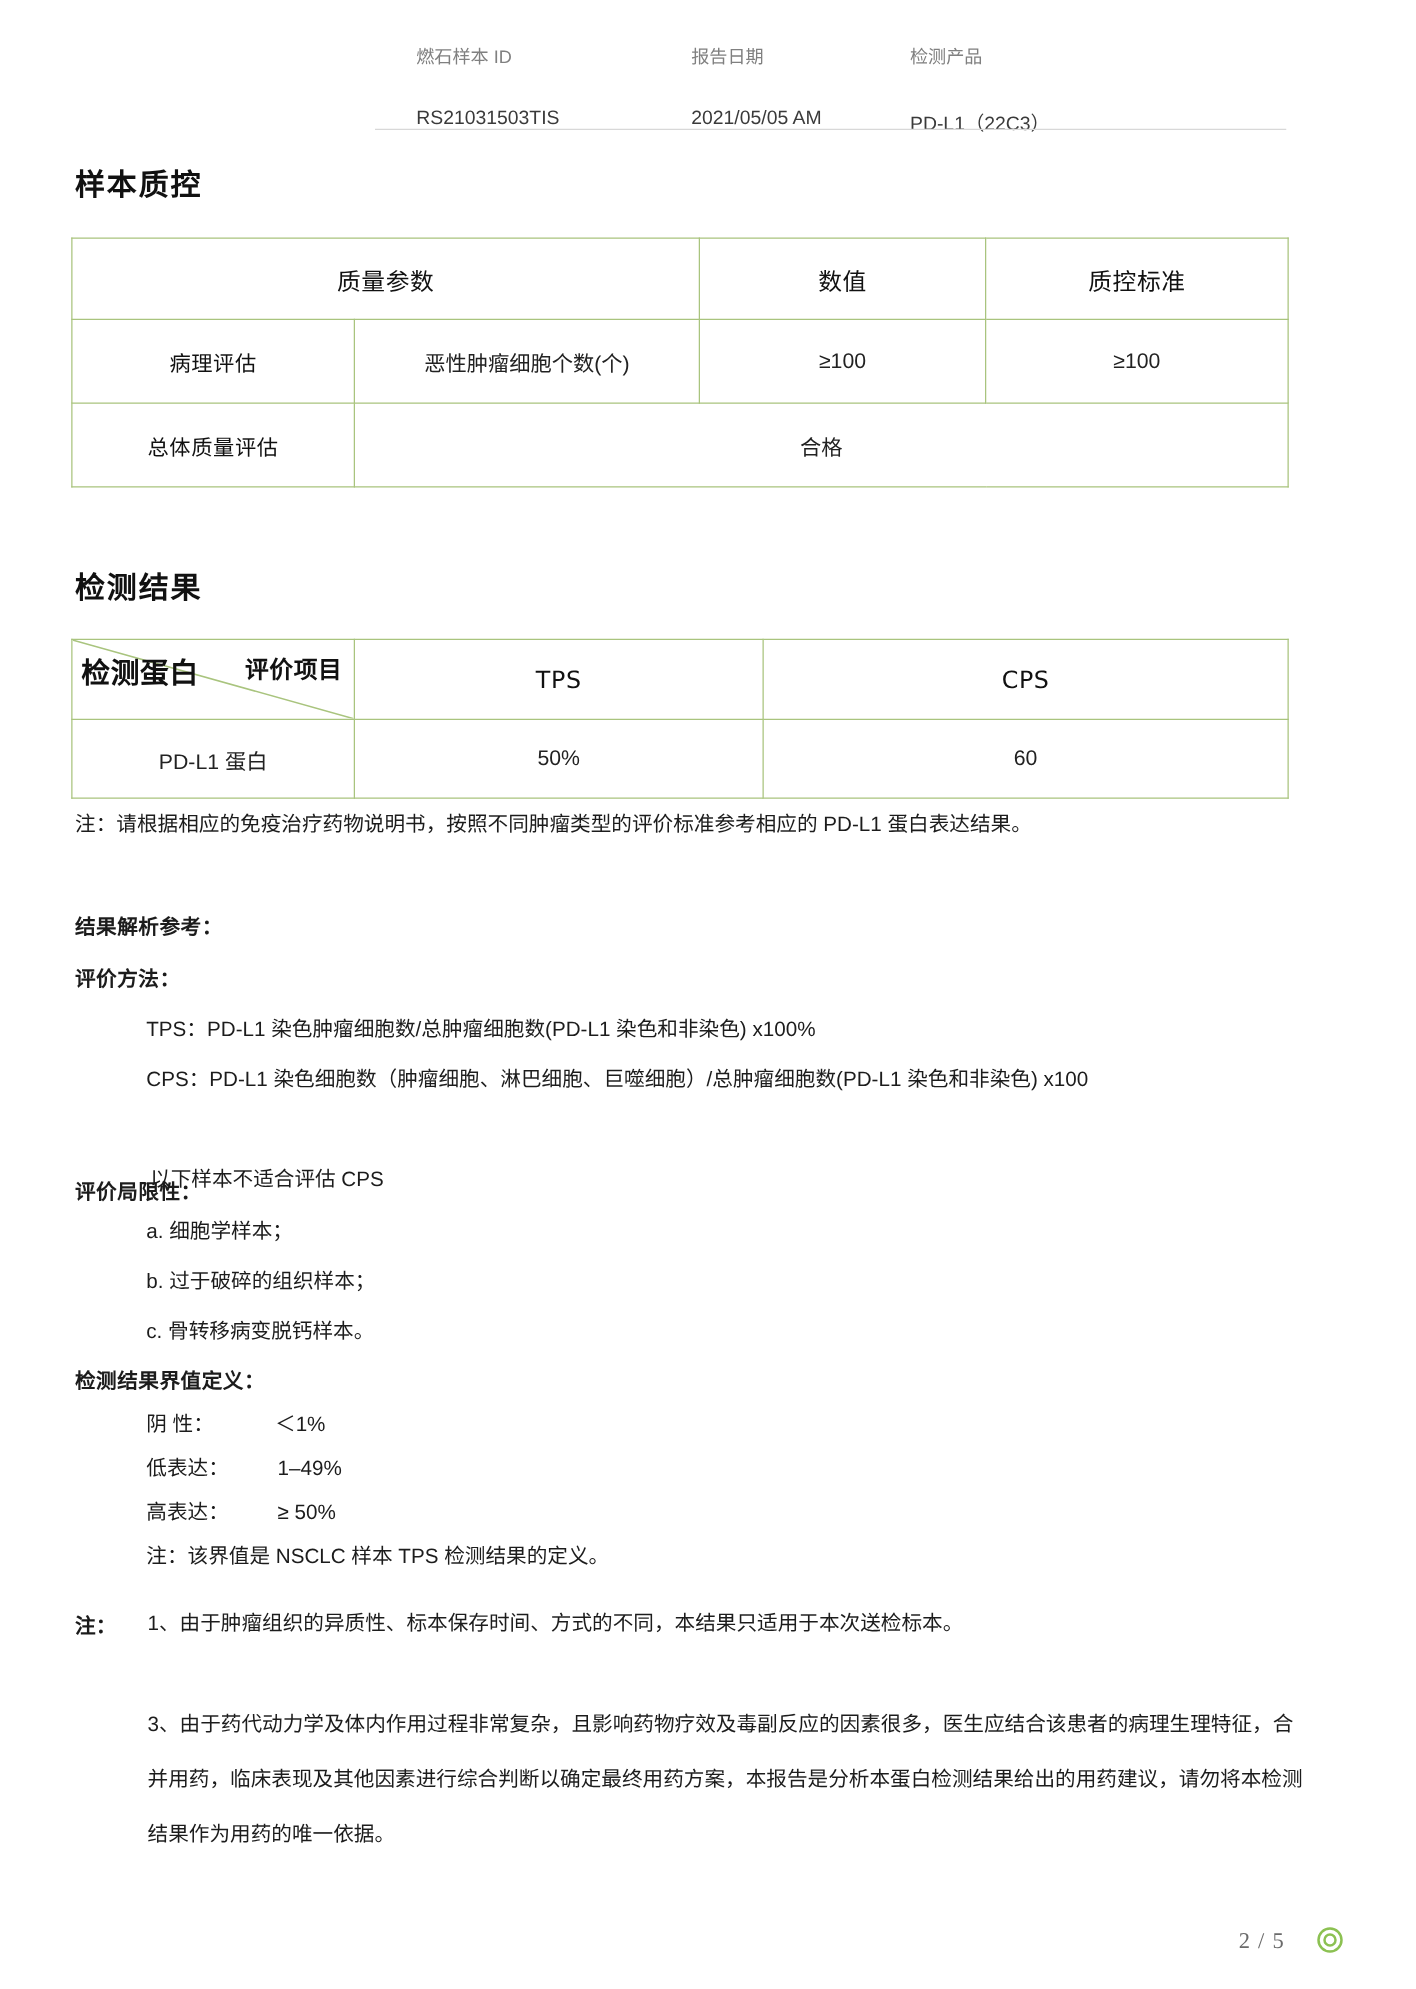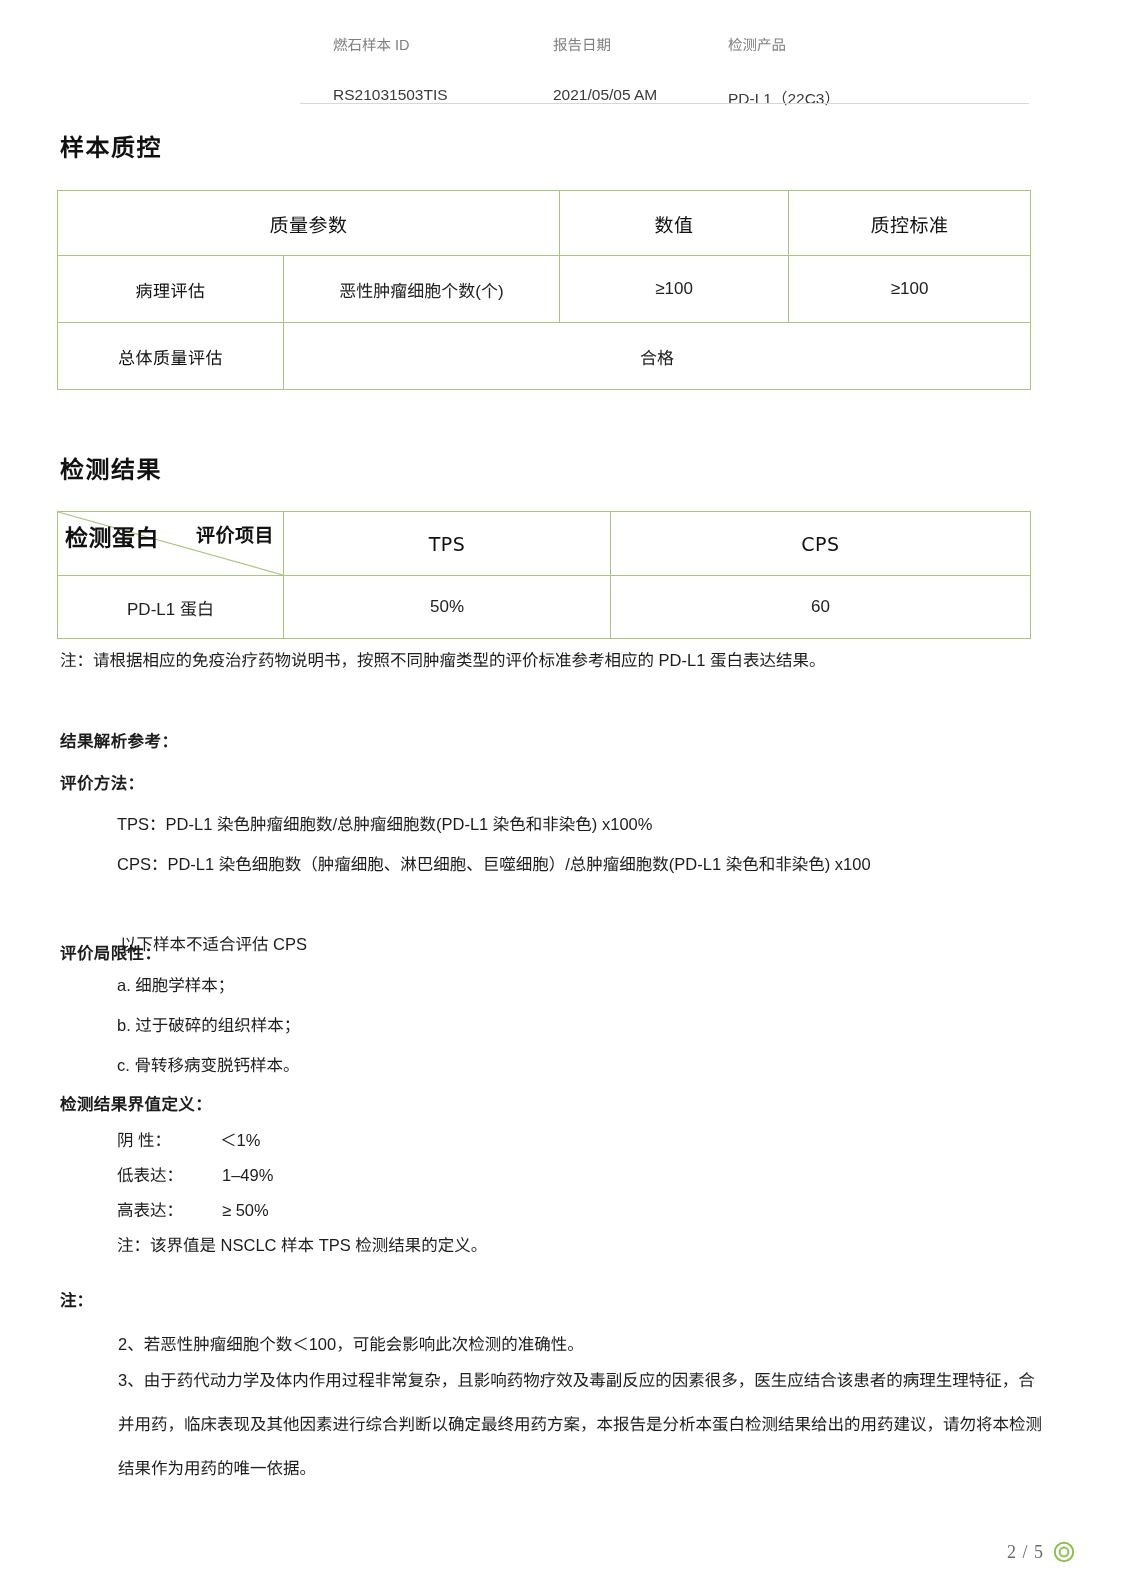--- a/index.html
+++ b/index.html
@@ -197,21 +197,21 @@
     font-family: "Liberation Sans", "DejaVu Sans", sans-serif;
   }
 
   
   .footer {
     position: absolute;
     right: 58px;
     bottom: 28px;
     display: flex;
     align-items: center;
-    gap: 9px;
+    gap: 25px;
   }
   .page-num {
     font-size: 18px;
     color: #6b6b6b;
     font-family: "Liberation Serif", "DejaVu Serif", serif;
     letter-spacing: 1px;
   }
   .footer-mark {
     width: 22px;
     height: 22px;
@@ -324,22 +324,22 @@
   <div class="txt" style="left:117px; top:1163px;">低表达：</div>
   <div class="txt" style="left:222px; top:1163px;">1–49%</div>
 
   <div class="txt" style="left:117px; top:1198px;">高表达：</div>
   <div class="txt" style="left:222px; top:1198px;">≥ 50%</div>
 
   <div class="txt" style="left:117px; top:1233px;">注：该界值是 NSCLC 样本 TPS 检测结果的定义。</div>
 
   <div class="note-marker" style="left:60px; top:1287px;">注：</div>
 
-
-  <div class="txt" style="left:118px; top:1332px;">2、若恶性肿瘤细胞个数＜100，可能会影响此次检测的准确性。</div>
+  <div class="txt" style="left:118px; top:1287px;">1、由于肿瘤组织的异质性、标本保存时间、方式的不同，本结果只适用于本次送检标本。</div>
+
 
   <div class="note-para" style="left:118px; top:1358px; width:930px;">3、由于药代动力学及体内作用过程非常复杂，且影响药物疗效及毒副反应的因素很多，医生应结合该患者的病理生理特征，合并用药，临床表现及其他因素进行综合判断以确定最终用药方案，本报告是分析本蛋白检测结果给出的用药建议，请勿将本检测结果作为用药的唯一依据。</div>
 
   <div class="footer">
     <span class="page-num">2 / 5</span>
     <svg class="footer-mark" viewBox="0 0 22 22">
       <circle cx="11" cy="11" r="9.2" fill="none" stroke="#8cc152" stroke-width="2"></circle>
       <circle cx="11" cy="11" r="4.4" fill="none" stroke="#8cc152" stroke-width="2"></circle>
     </svg>
   </div>

